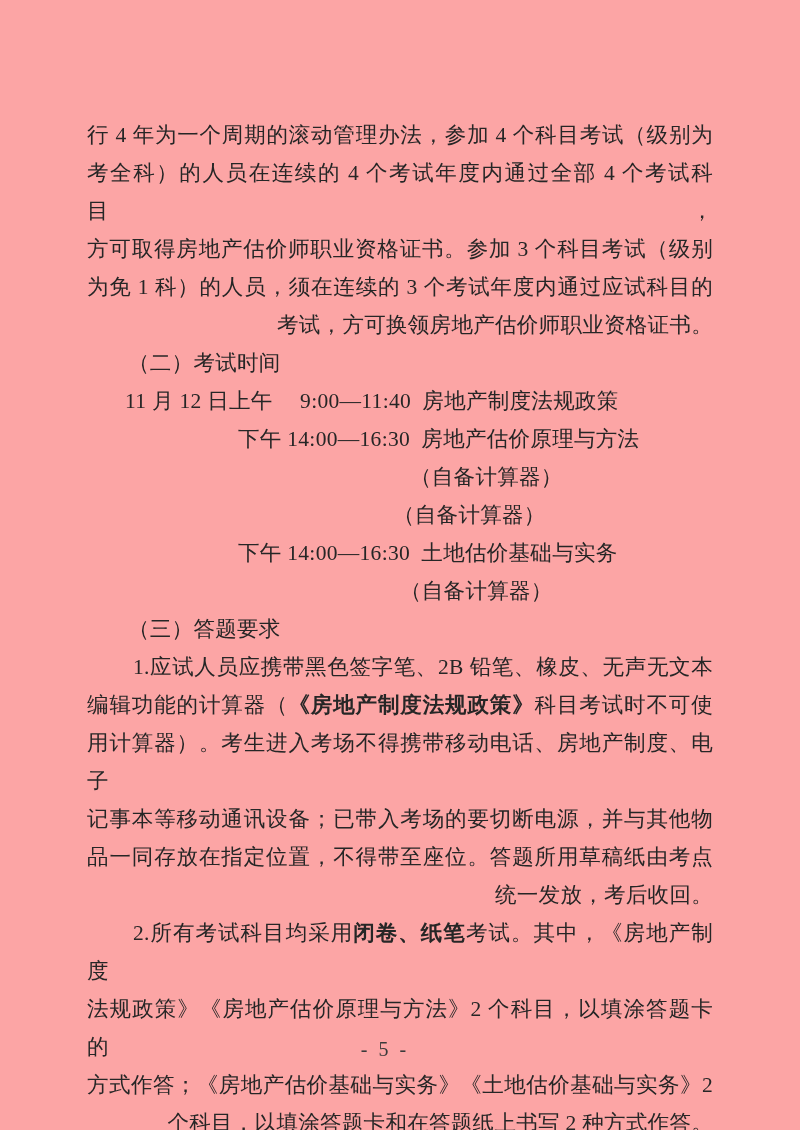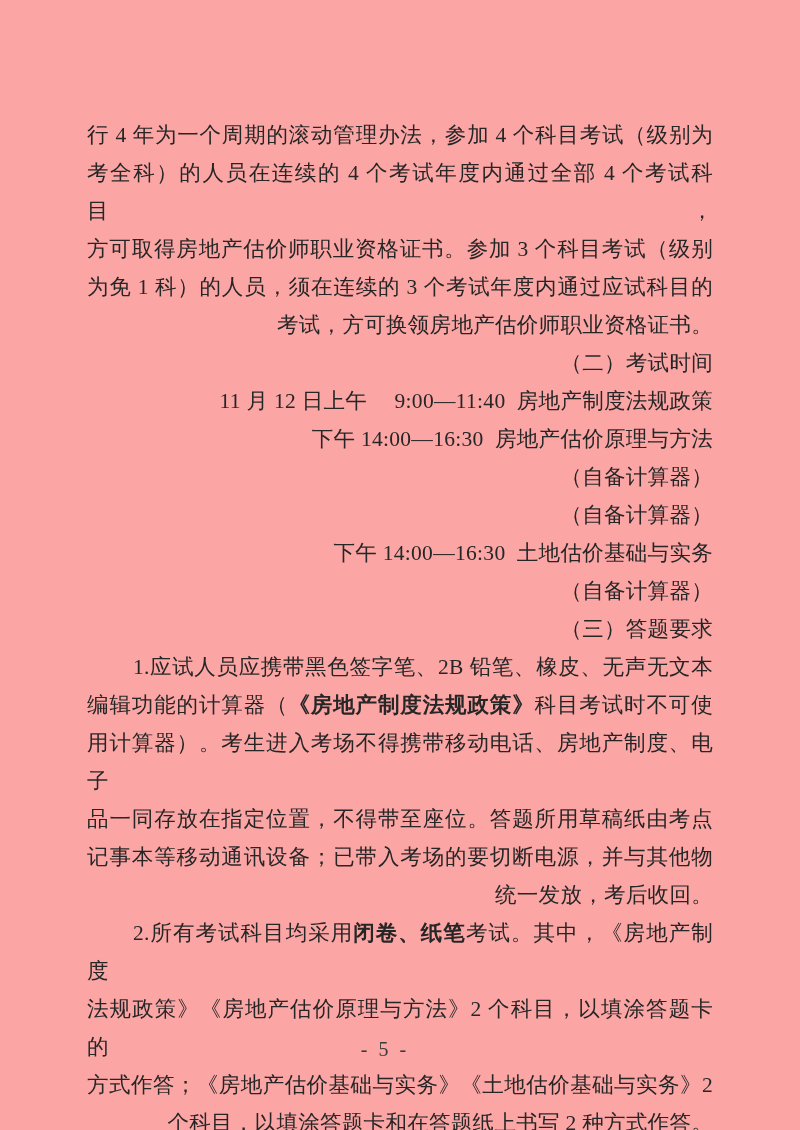--- a/index.html
+++ b/index.html
@@ -16,21 +16,21 @@
     overflow: hidden;
   }
   .content {
     position: absolute;
     left: 87px; top: 116px;
     width: 626px;
     font-size: 21.5px;
     line-height: 38px;
     letter-spacing: 0.3px;
   }
-  .line { min-height: 38px; text-align: right; }
+  .line { min-height: 38px; }
   
   .jline {
     text-align: justify;
     text-align-last: justify;
   }
   .endline { text-align: right; }
   .ind2 { text-indent: 46px; }          
   .heading { padding-left: 41px; }      
   
   .sched { white-space: pre; }
@@ -75,22 +75,22 @@
       <div class="line sched s-pm">下午 14:00—16:30  土地估价基础与实务</div>
       <div class="line sched s-calc3">（自备计算器）</div>
     </div>
 
     <div class="line heading">（三）答题要求</div>
 
     <div>
       <div class="line jline ind2">1.应试人员应携带黑色签字笔、2B 铅笔、橡皮、无声无文本</div>
       <div class="line jline"><span>编辑功能的计算器（</span><span class="b">《房地产制度法规政策》</span><span>科目考试时不可使</span></div>
       <div class="line jline">用计算器）。考生进入考场不得携带移动电话、房地产制度、电子</div>
+      <div class="line jline">记事本等移动通讯设备；已带入考场的要切断电源，并与其他物</div>
       <div class="line jline">品一同存放在指定位置，不得带至座位。答题所用草稿纸由考点</div>
-      <div class="line jline">记事本等移动通讯设备；已带入考场的要切断电源，并与其他物</div>
       <div class="line endline">统一发放，考后收回。</div>
     </div>
 
     <div>
       <div class="line jline ind2"><span>2.所有考试科目均采用</span><span class="b">闭卷、纸笔</span><span>考试。其中，《房地产制度</span></div>
       <div class="line jline">法规政策》《房地产估价原理与方法》2 个科目，以填涂答题卡的</div>
       <div class="line jline">方式作答；《房地产估价基础与实务》《土地估价基础与实务》2</div>
       <div class="line endline">个科目，以填涂答题卡和在答题纸上书写 2 种方式作答。</div>
     </div>
 

